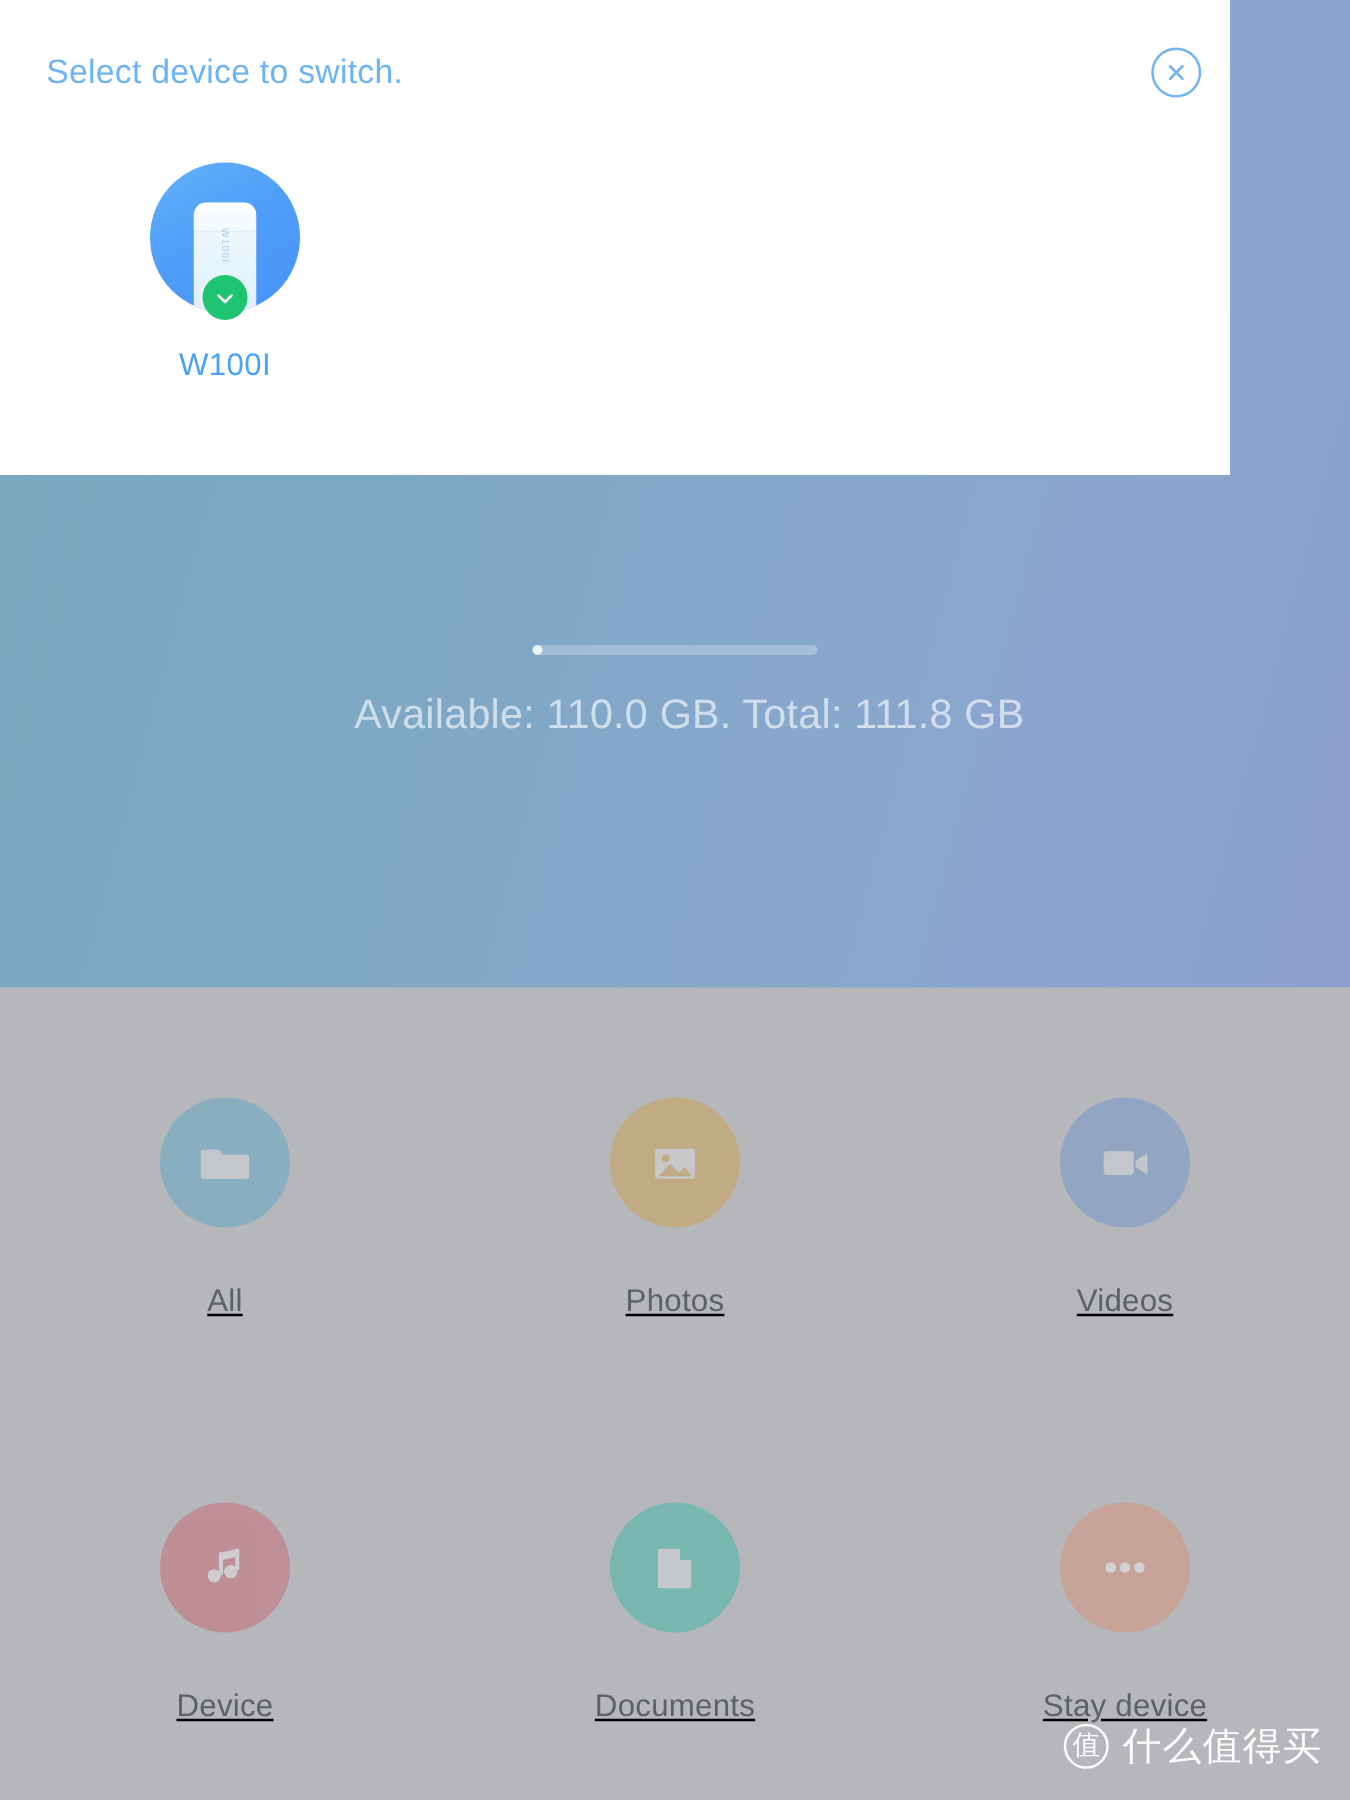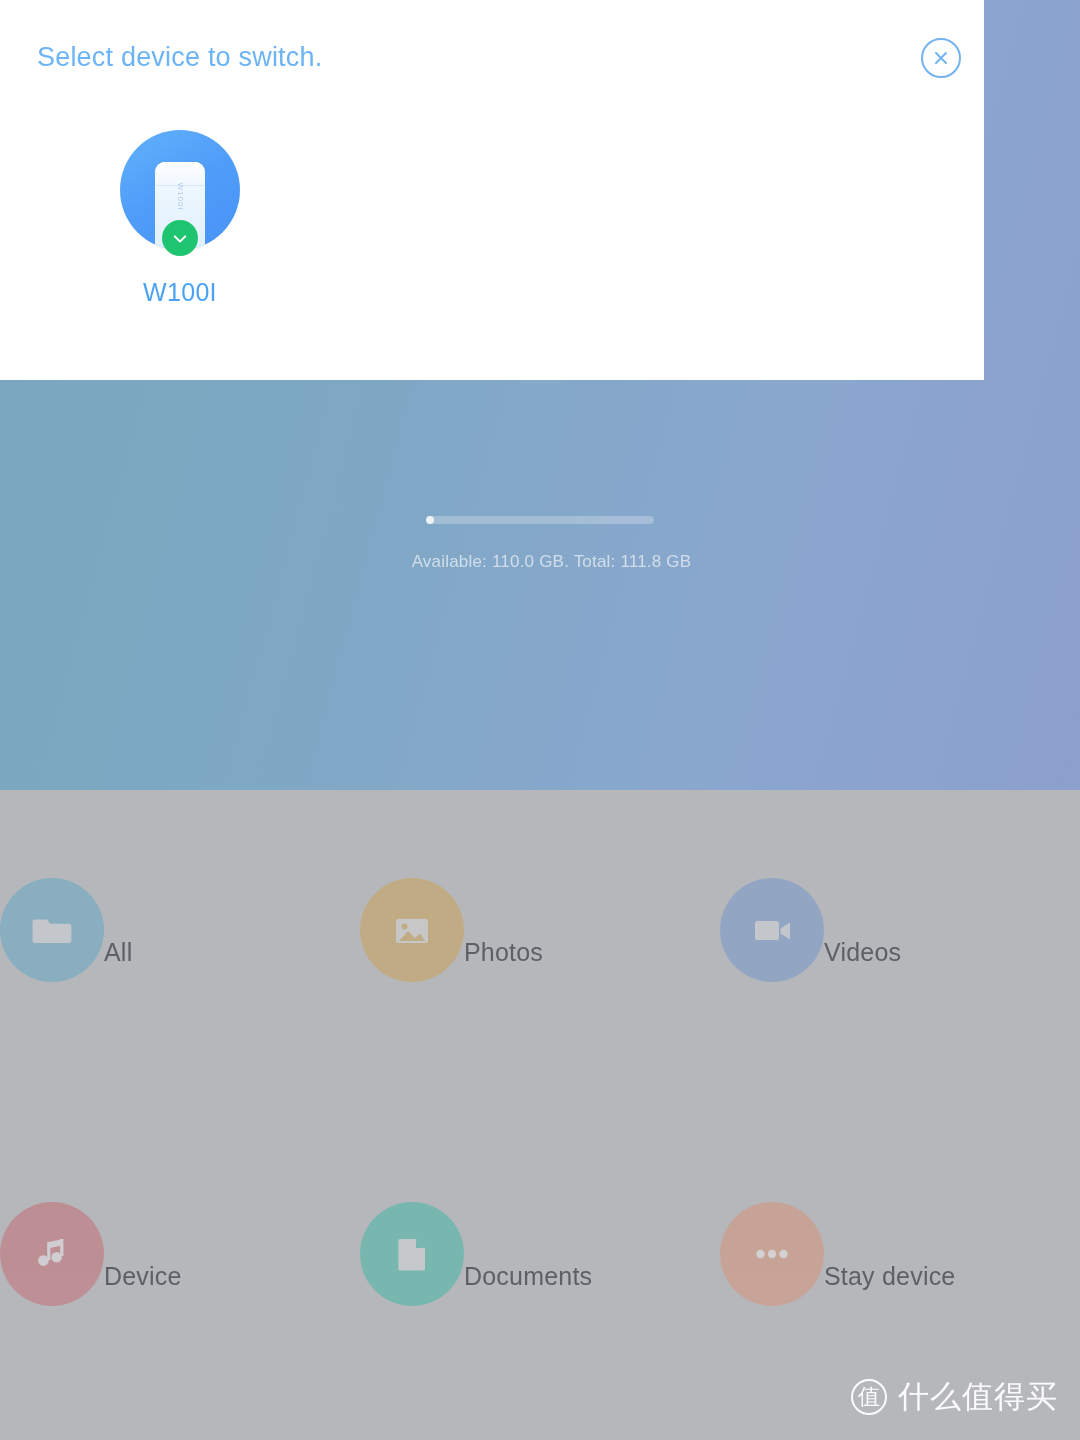--- a/index.html
+++ b/index.html
@@ -86,21 +86,21 @@
     width:8px;
     border-radius:4px;
     background:rgba(255,255,255,0.80);
   }
 
   .storage-text {
     position:absolute;
     left:0; right:0;
     top:552px;
     text-align:center;
-    font-size:17px;
+    font-size:33px;
     color:rgba(255,255,255,0.62);
     letter-spacing:0.2px;
     margin-left:23px;
   }
 
   
   .gray-panel {
     position:absolute;
     left:0;
     top:790px;
@@ -114,21 +114,23 @@
     left:0;
     width:1080px;
     display:flex;
   }
   .grid-row.row1 { top:88px; }
   .grid-row.row2 { top:412px; }
 
   .grid-cell {
     flex:1 1 33.3333%;
     display:flex;
-    align-items:center;
+    flex-direction:column;
+    align-items:center;
+    text-decoration:underline;
   }
 
   .cat-circle {
     width:104px;
     height:104px;
     border-radius:50%;
     display:flex;
     align-items:center;
     justify-content:center;
     opacity:0.62;

